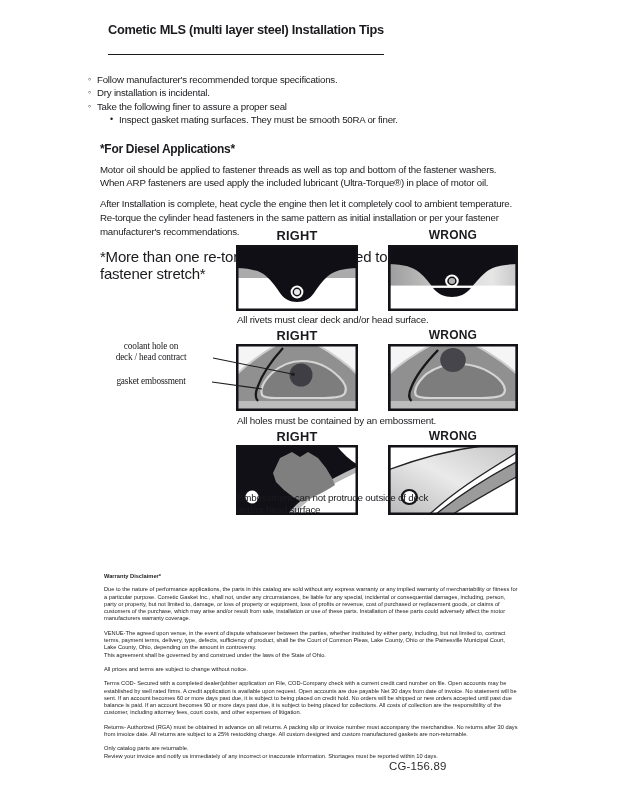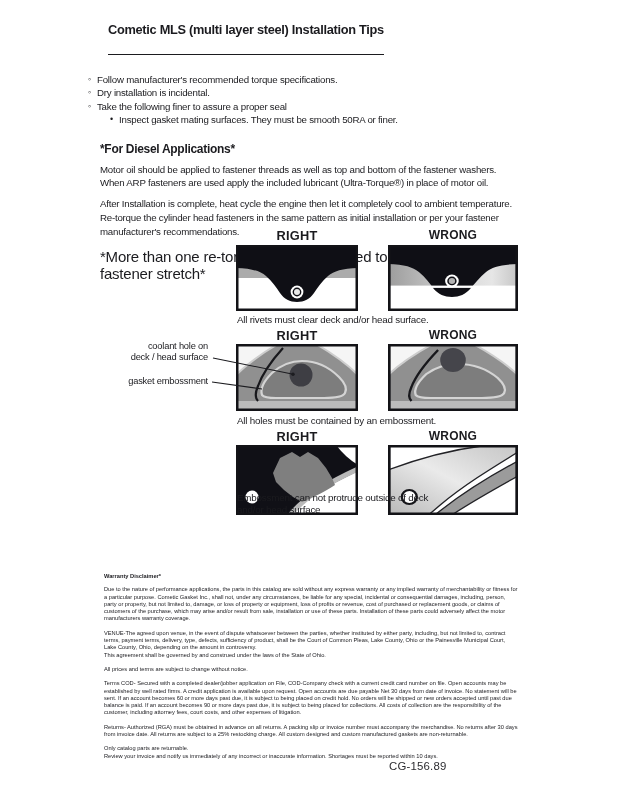--- a/index.html
+++ b/index.html
@@ -19,21 +19,21 @@
   .body-para{margin:7px 0 0 12px;font-size:9.7px;letter-spacing:-0.22px;line-height:13.8px;width:422px;}
   .note-line{margin:9px 0 0 12px;font-size:15px;letter-spacing:-0.22px;}
 
   
   .dg-headers{position:absolute;left:236px;width:282px;display:flex;justify-content:space-between;}
   .dg-headers .hl{width:122px;text-align:center;font-size:12.8px;font-weight:bold;letter-spacing:0.2px;}
   .dg-headers .hr{width:130px;text-align:center;font-size:12px;font-weight:bold;letter-spacing:0.2px;}
   .dg-row{position:absolute;left:236px;width:282px;display:flex;justify-content:space-between;}
   .dg-row svg{display:block;}
   .dg-caption{position:absolute;left:237px;font-size:9.8px;letter-spacing:-0.2px;line-height:11.5px;}
-  .lbl{position:absolute;text-align:right;font-size:9.3px;letter-spacing:-0.2px;line-height:11.2px;color:#1b1b1f;}
+  .lbl{position:absolute;text-align:center;font-size:9.3px;letter-spacing:-0.2px;line-height:11.2px;color:#1b1b1f;font-family:Liberation Serif, serif;}
   .overlay{position:absolute;left:0;top:0;pointer-events:none;}
 
   
   .disclaimer{position:absolute;left:104px;top:573px;width:414px;font-size:5.7px;
               line-height:7.3px;letter-spacing:0;color:#222226;}
   .disclaimer .dh{font-weight:bold;margin-bottom:6px;}
   .disclaimer p{margin:0 0 7px 0;}
   .disclaimer p.tight{margin-bottom:0;}
 
   .page-number{position:absolute;left:389px;top:760px;font-size:11.4px;letter-spacing:0.2px;color:#2c2c30;}
@@ -89,21 +89,21 @@
       <circle cx="60" cy="36" r="4.4" fill="#0f0f15"></circle>
       <circle cx="60" cy="36" r="3" fill="#b3b3b3"></circle>
       <rect x="2" y="40.6" width="118" height="2.3" fill="#ffffff"></rect>
       <rect x="1.25" y="1.25" width="119.5" height="63.5" fill="none" stroke="#131317" stroke-width="2.5"></rect>
     </svg>
   </div>
   <div class="dg-caption" style="top:314px;">All rivets must clear deck and/or head surface.</div>
 
   <div class="lbl" style="left:94px;top:341px;width:114px;">
     <div>coolant hole on</div>
-    <div>deck / head surface</div>
+    <div>deck / head contract</div>
   </div>
   <div class="lbl" style="left:94px;top:376px;width:114px;">gasket embossment</div>
 
   <div class="dg-headers" style="top:328px;">
     <span class="hl">RIGHT</span>
     <span class="hr">WRONG</span>
   </div>
   <div class="dg-row" style="top:344px;">
     <svg width="122" height="67" viewBox="0 0 122 67">
       <rect x="0" y="0" width="122" height="67" fill="#909090"></rect>

